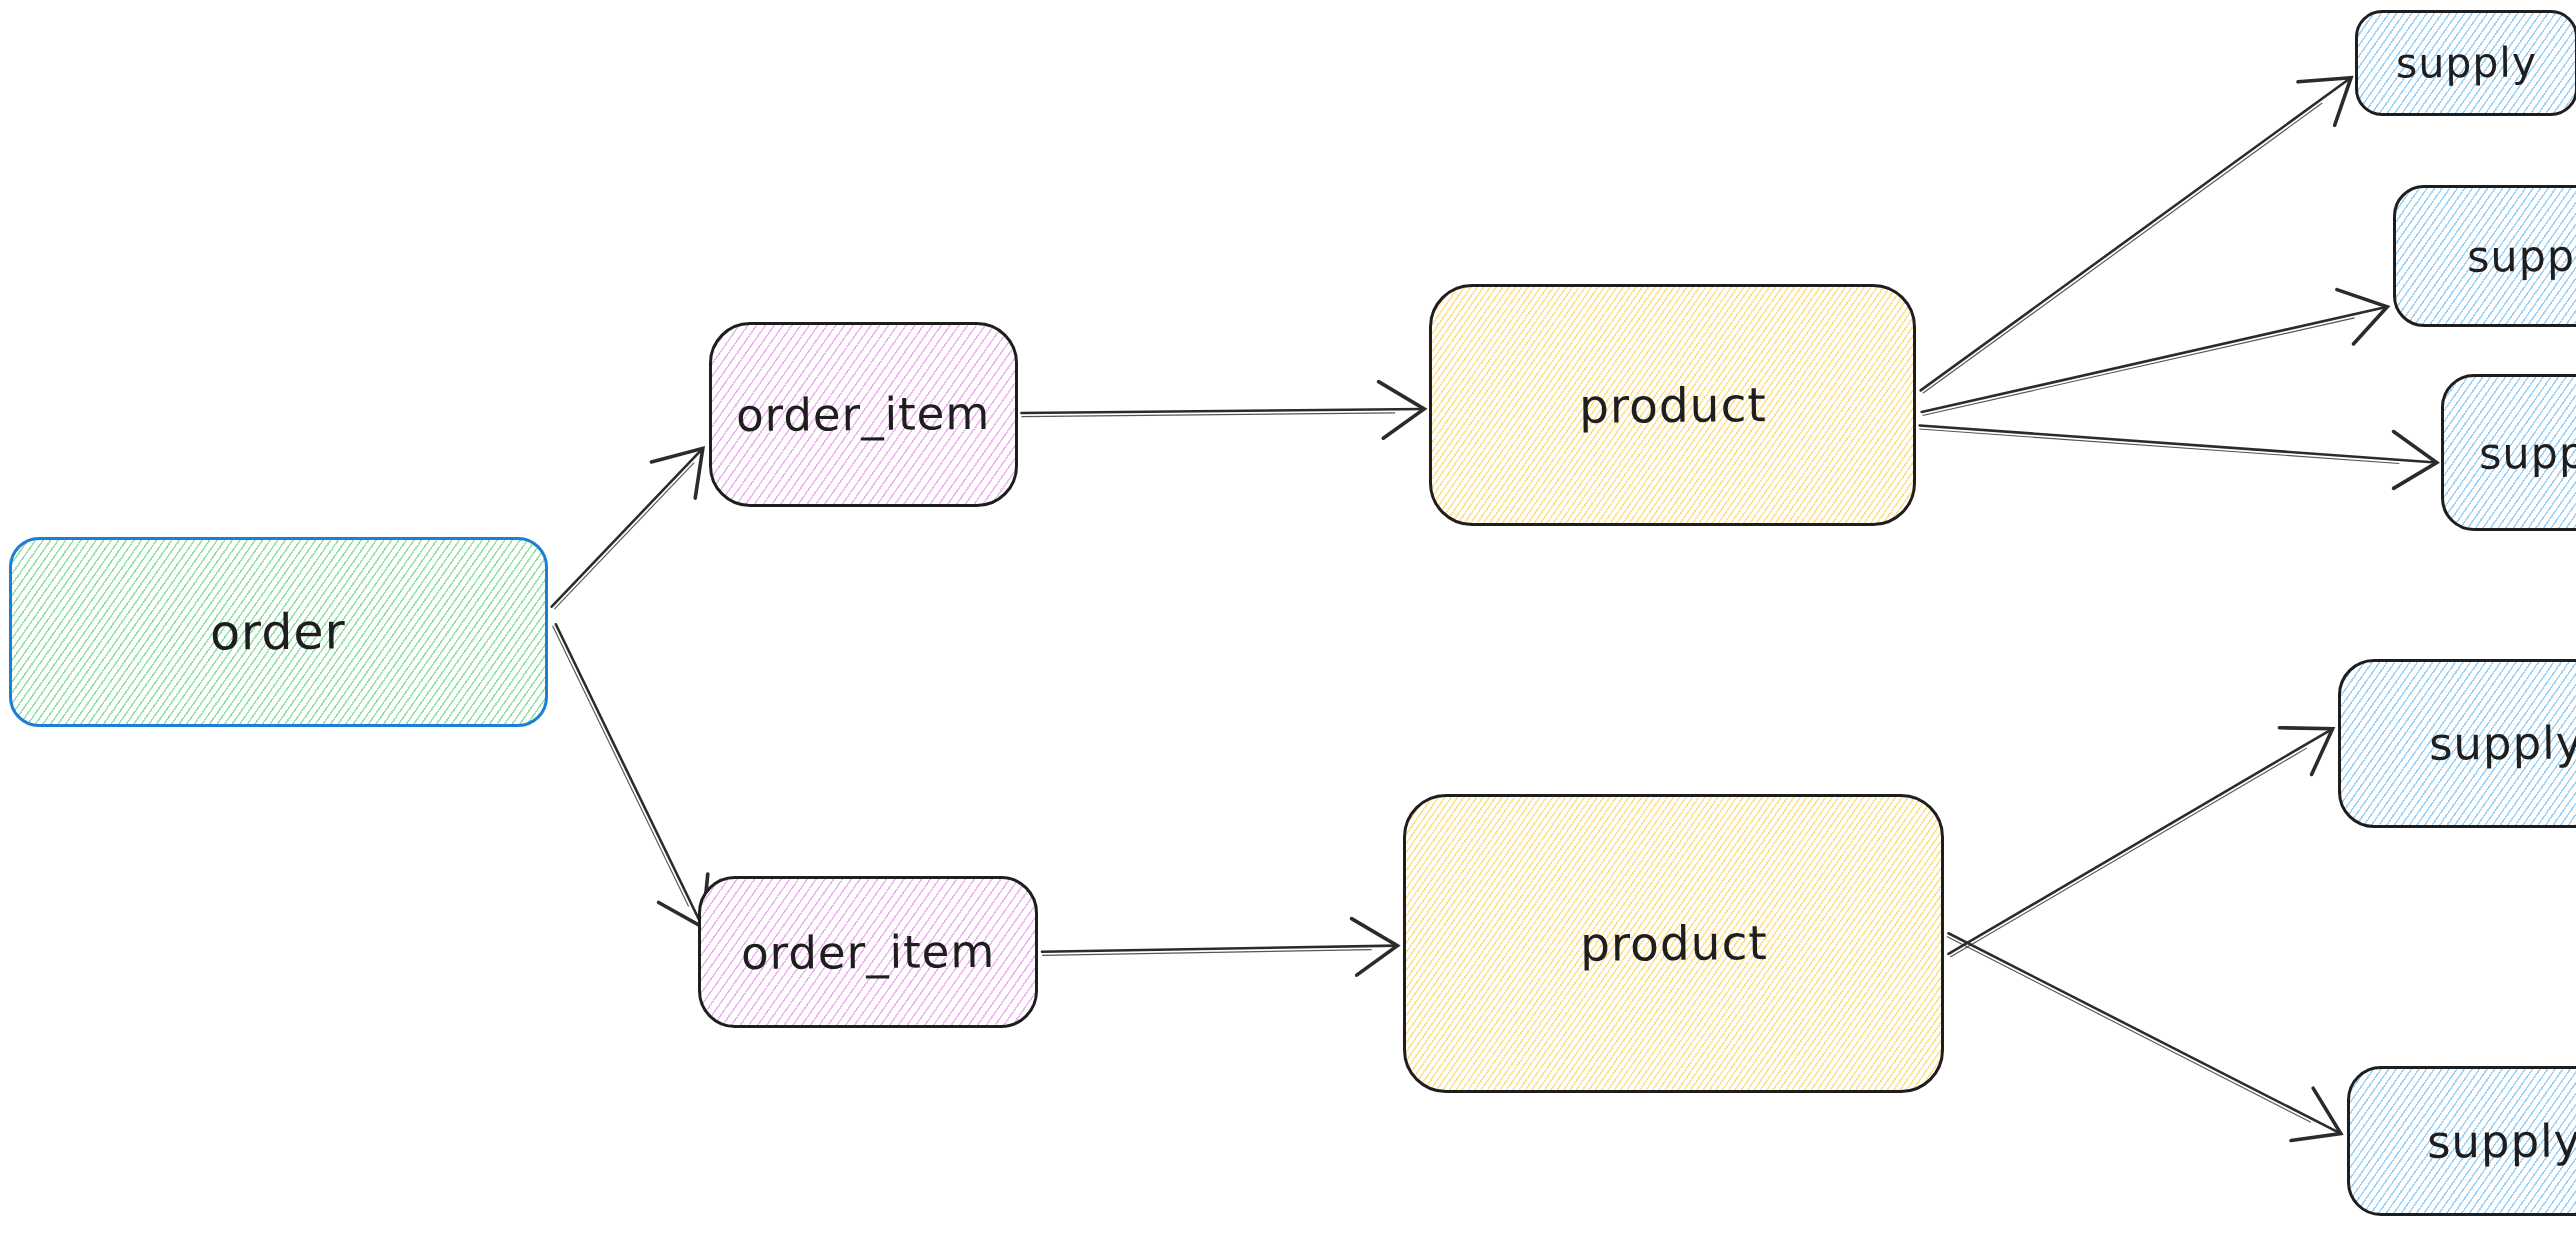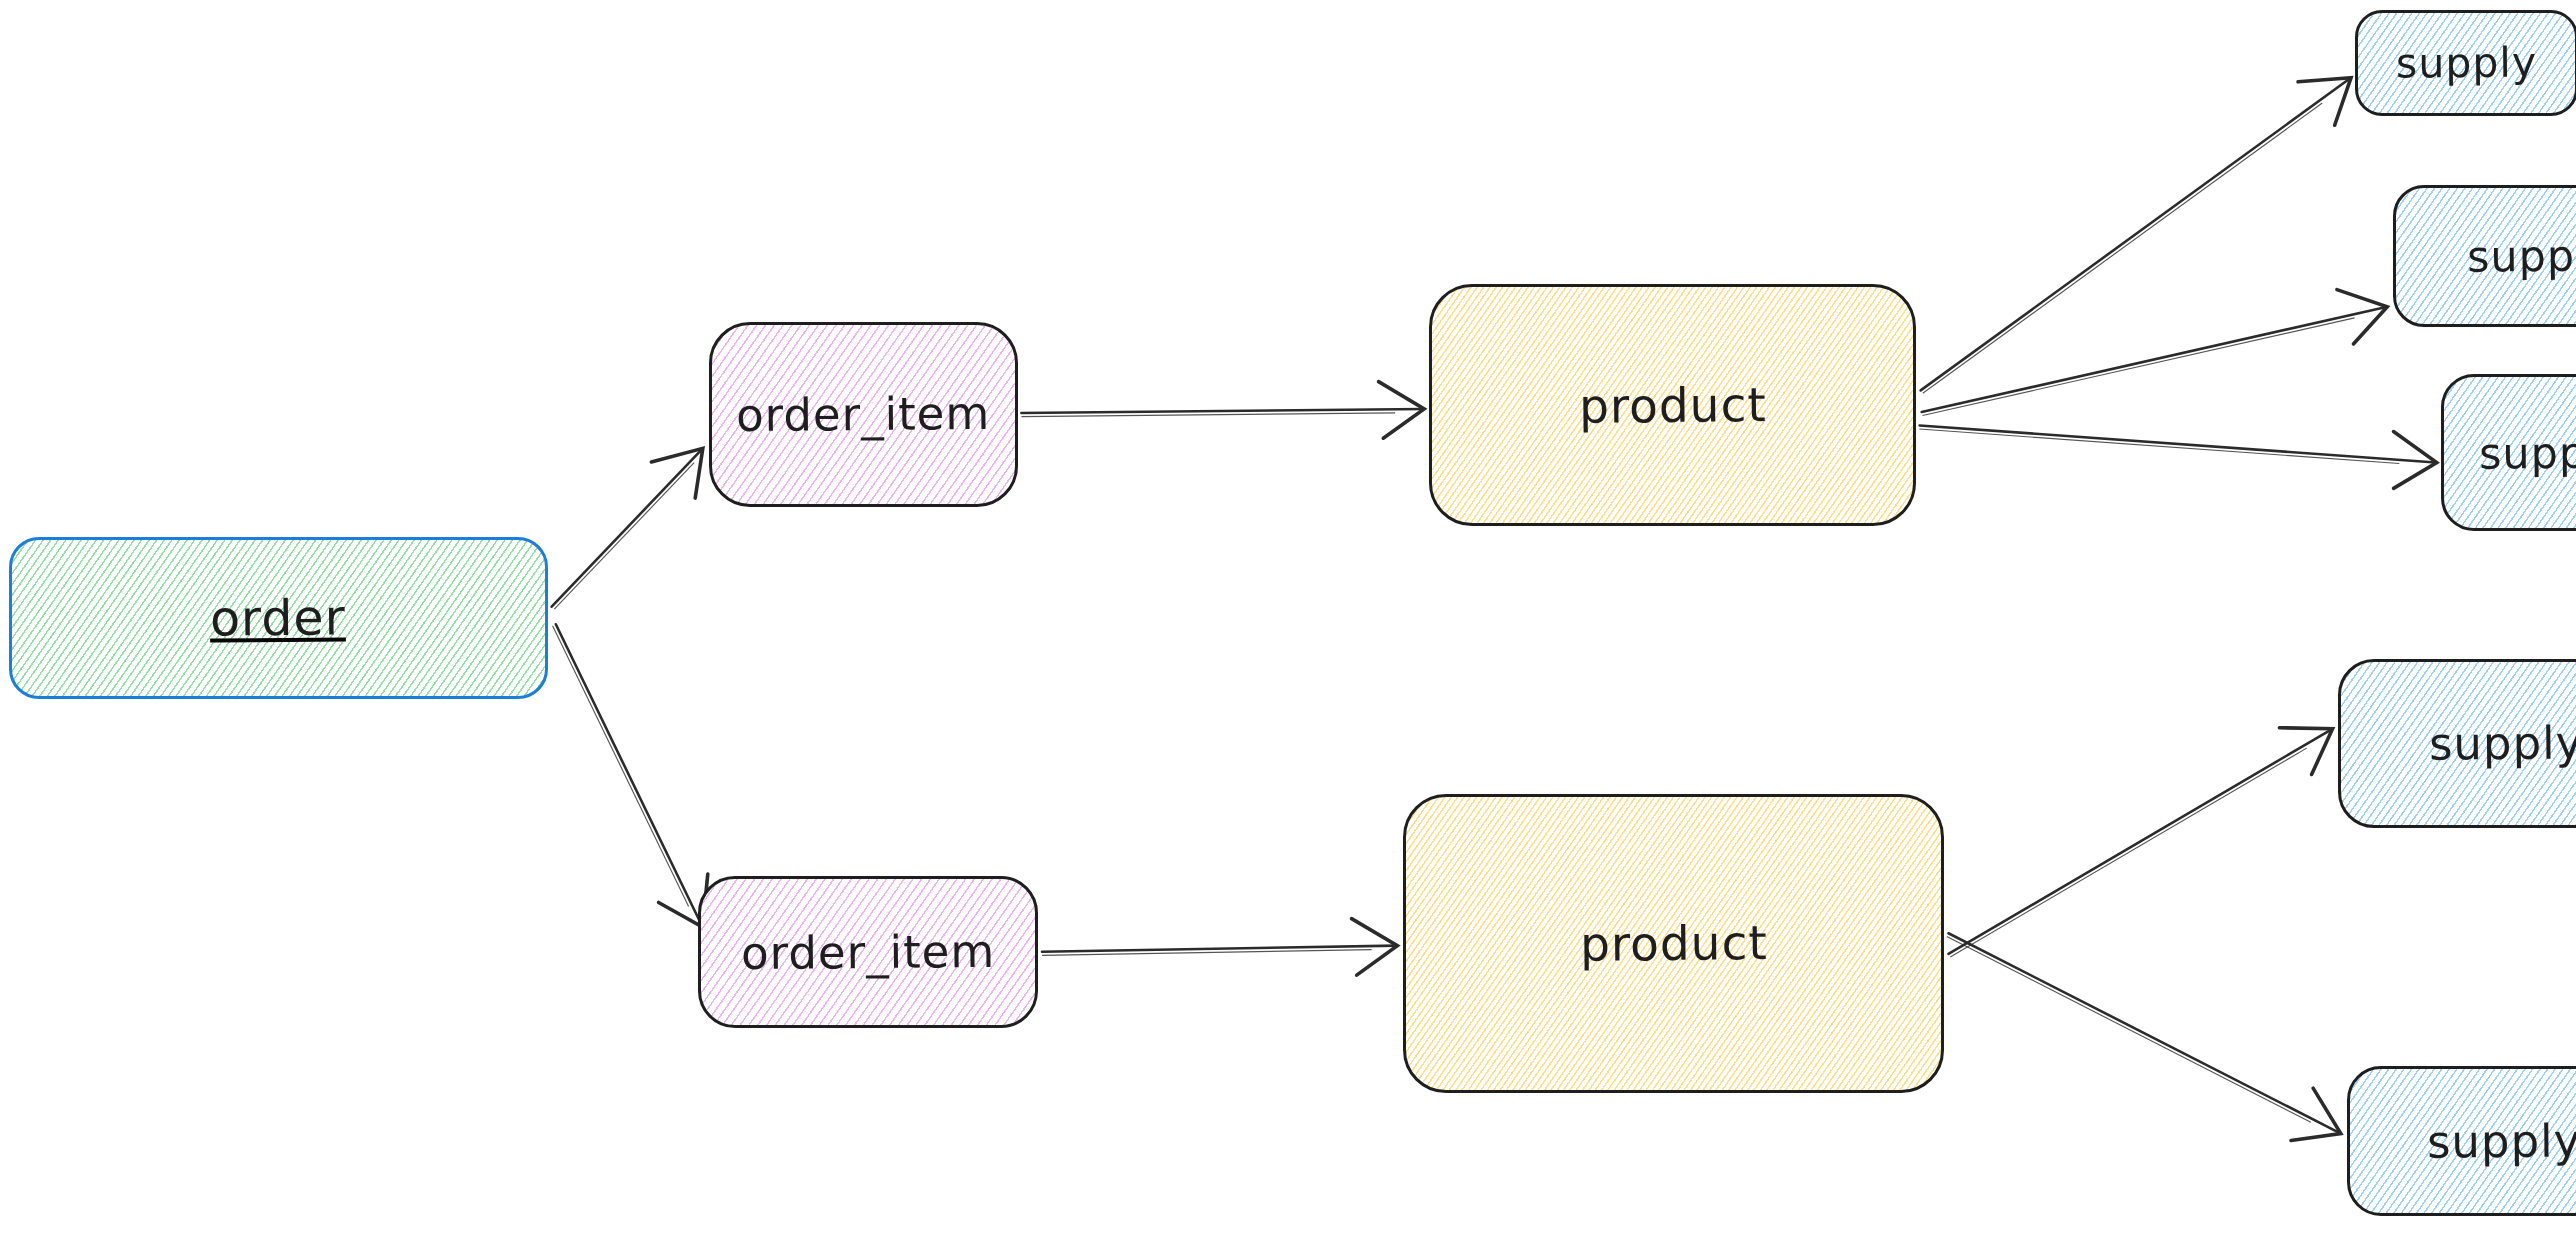--- a/index.html
+++ b/index.html
@@ -92,21 +92,21 @@
       <g>
         <line class="edge-echo" x1="3785.5392031697165" y1="1858.0393742162137" x2="4477.459203169717" y2="1452.5593742162137"></line>
         <line class="edge-main" x1="3782" y1="1852" x2="4526" y2="1416" marker-end="url(#ah)"></line>
       </g>
       <g>
         <line class="edge-echo" x1="3778.8171136773176" y1="1818.2345196011306" x2="4485.617113677317" y2="2179.0745196011308"></line>
         <line class="edge-main" x1="3782" y1="1812" x2="4542" y2="2200" marker-end="url(#ah)"></line>
       </g>
     </svg>
 
-<div class="node" style="left: 8.8px; top: 537px; width: 539px; height: 162px; border: 3.6px solid rgb(28, 126, 214); border-radius: 30px; background-image: repeating-linear-gradient(125deg, rgb(149, 225, 168) 0px, rgb(149, 225, 168) 1.5px, transparent 1.5px, transparent 6.2px); text-decoration: underline;">
+<div class="node" style="left: 8.8px; top: 537px; width: 539px; height: 190px; border: 3.6px solid rgb(28, 126, 214); border-radius: 30px; background-image: repeating-linear-gradient(125deg, rgb(149, 225, 168) 0px, rgb(149, 225, 168) 1.5px, transparent 1.5px, transparent 6.2px);">
       <span class="label" style="font-size: 49px;">order</span>
     </div>
     <div class="node" style="left: 709px; top: 322px; width: 309px; height: 185px; border: 3.1px solid rgb(30, 30, 30); border-radius: 41px; background-image: repeating-linear-gradient(125deg, rgb(240, 180, 244) 0px, rgb(240, 180, 244) 1.5px, transparent 1.5px, transparent 7.2px);">
       <span class="label" style="font-size: 45px;">order_item</span>
     </div>
     <div class="node" style="left: 698px; top: 876px; width: 340px; height: 152px; border: 3.1px solid rgb(30, 30, 30); border-radius: 37px; background-image: repeating-linear-gradient(125deg, rgb(240, 180, 244) 0px, rgb(240, 180, 244) 1.5px, transparent 1.5px, transparent 7.2px);">
       <span class="label" style="font-size: 45px;">order_item</span>
     </div>
     <div class="node" style="left: 1429px; top: 284px; width: 487px; height: 242px; border: 3.1px solid rgb(30, 30, 30); border-radius: 43px; background-image: repeating-linear-gradient(125deg, rgb(255, 224, 137) 0px, rgb(255, 224, 137) 1.5px, transparent 1.5px, transparent 5.2px);">
       <span class="label" style="font-size: 47px;">product</span>

